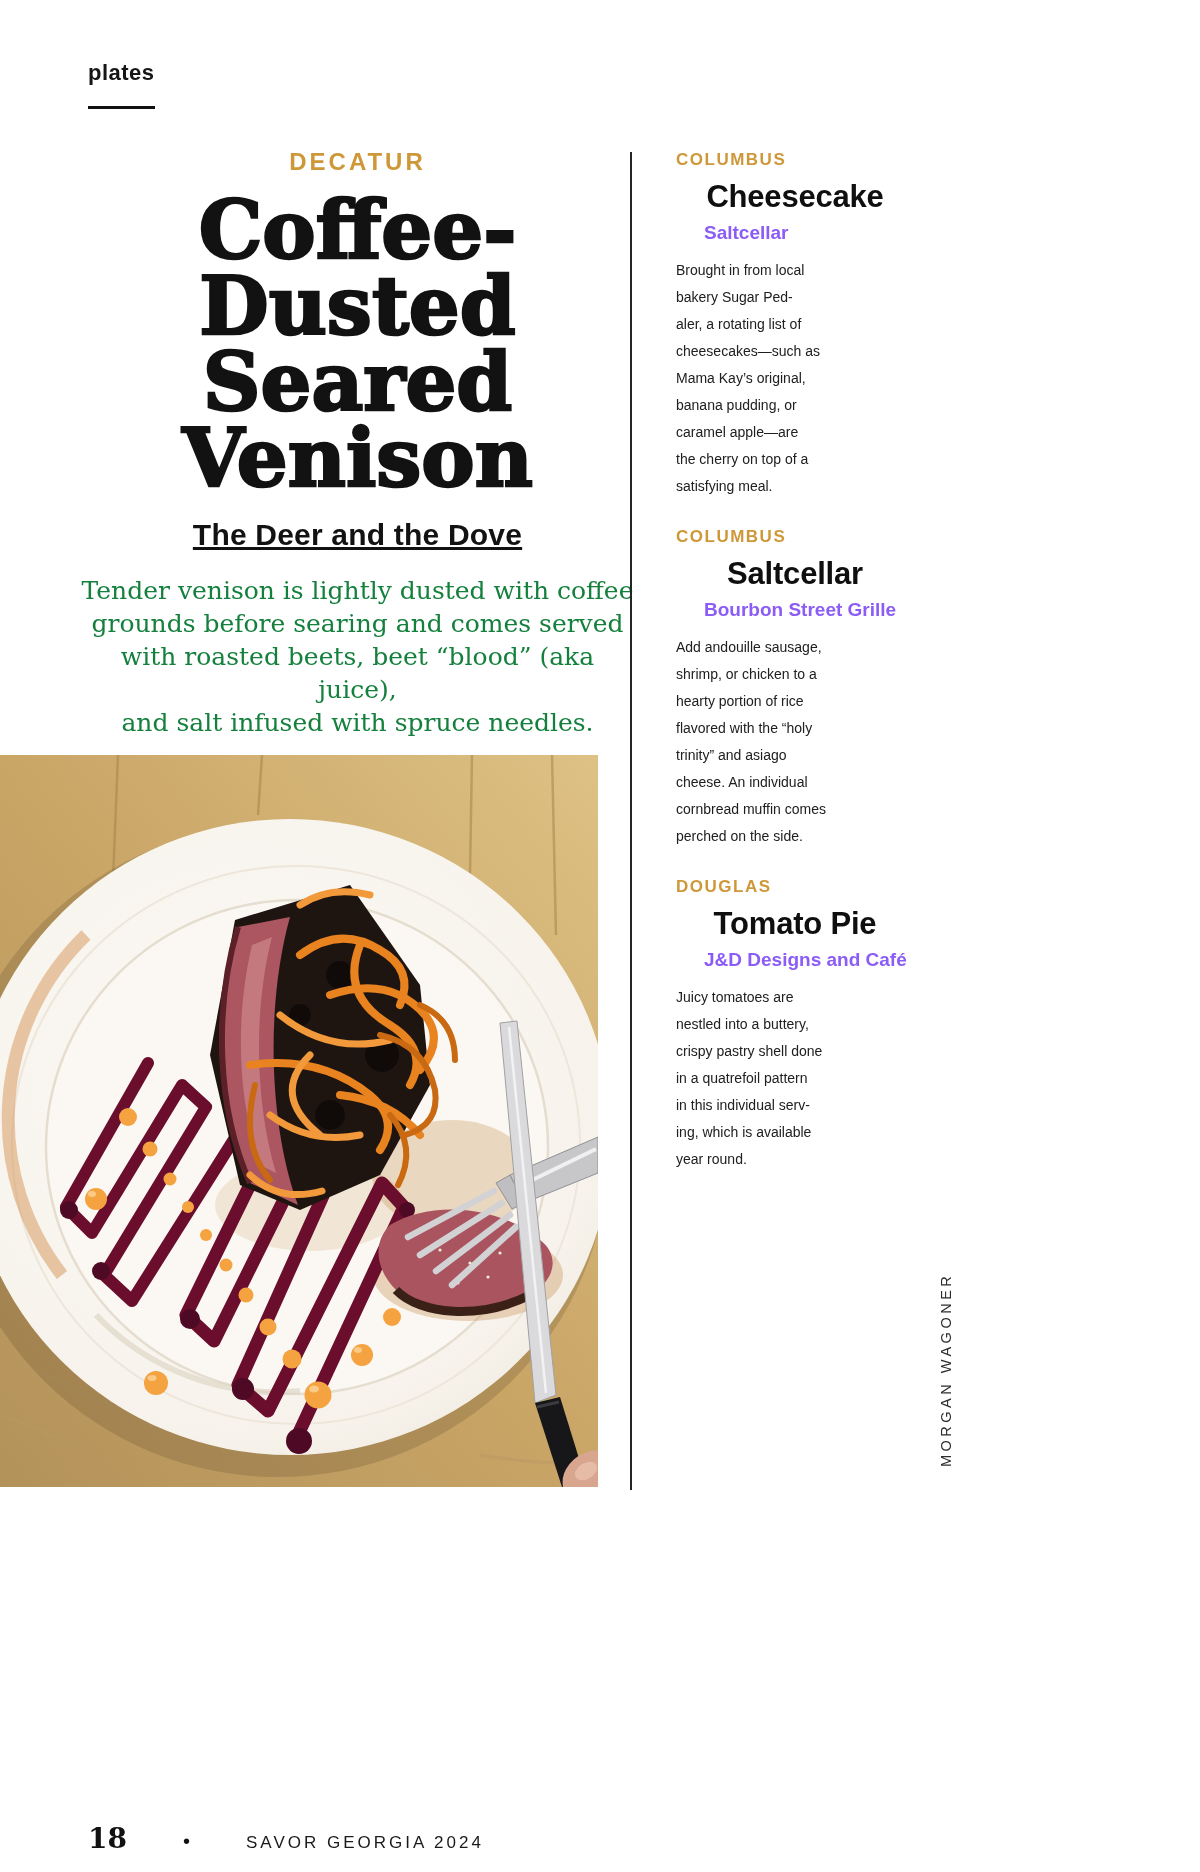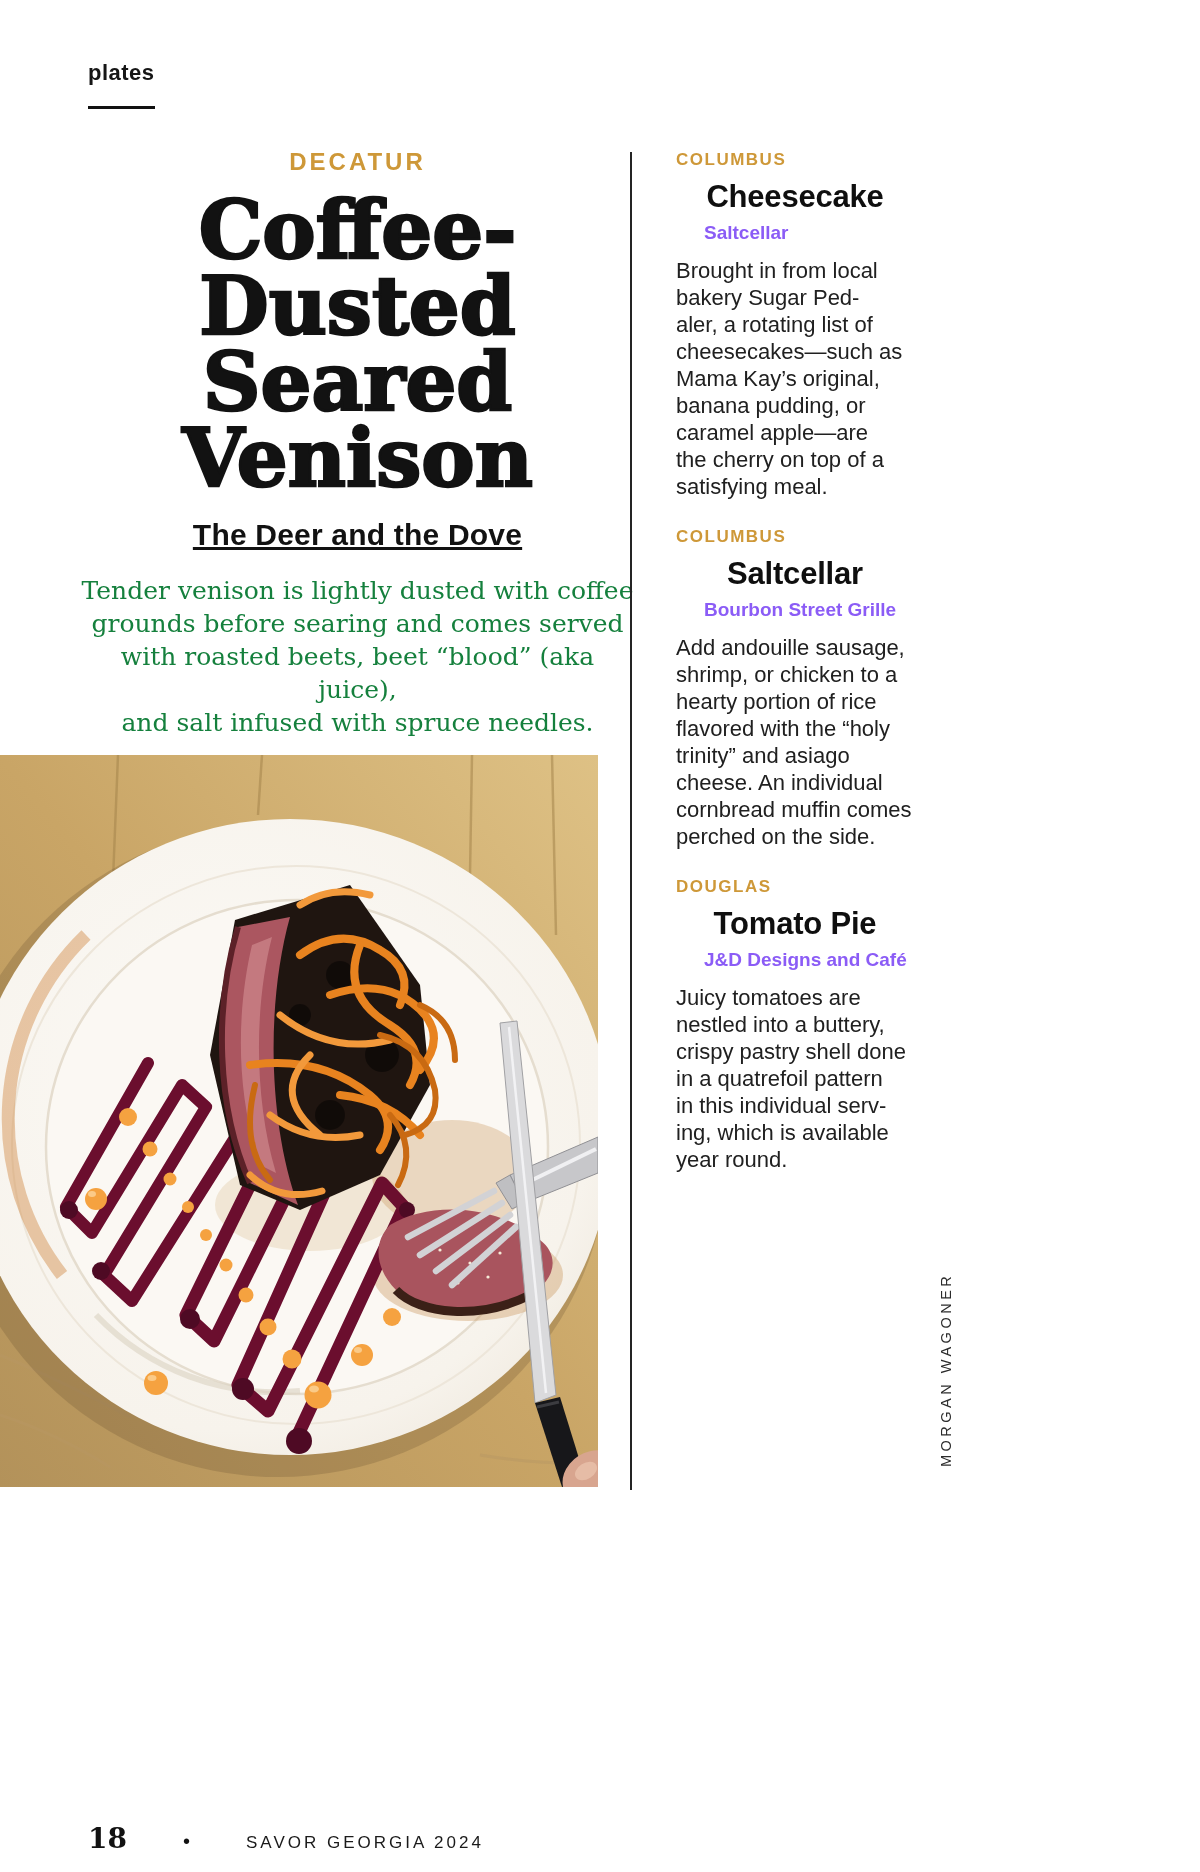--- a/index.html
+++ b/index.html
@@ -44,21 +44,21 @@
   
   .photo{position:absolute;left:0;top:755px;width:598px;height:732px;}
   
   .divider{position:absolute;left:630px;top:152px;width:2px;height:1338px;background:#242424;}
   
   .listings{position:absolute;left:676px;top:150px;width:238px;}
   .listing{margin-bottom:27px;}
   .listing .city-label{font-size:17px;letter-spacing:1.5px;margin-bottom:9px;}
   .listing-dish{font-size:31px;font-weight:bold;letter-spacing:-.2px;color:#0f0f0f;margin-bottom:7px;text-align:center;}
   .listing-restaurant{font-size:19px;font-weight:bold;color:#8b5cf6;margin-bottom:13px;margin-left:28px;}
-  .listing-description{font-size:22px;line-height:27px;color:#202020;white-space:pre-line;}
+  .listing-description{font-size:14px;line-height:27px;color:#202020;white-space:pre-line;}
   
   .photo-credit{
     position:absolute;left:938px;top:1252px;height:215px;
     writing-mode:vertical-rl;transform:rotate(180deg);
     font-size:14.5px;letter-spacing:3.5px;color:#2b2b2b;
   }
   
   .footer{position:absolute;left:88px;top:1822px;display:flex;align-items:baseline;gap:36px;}
   .page-number{font-family:"DejaVu Serif",serif;font-weight:bold;font-size:28px;color:#111;}
   .footer-sep{font-size:20px;margin:0 20px;color:#111;}

